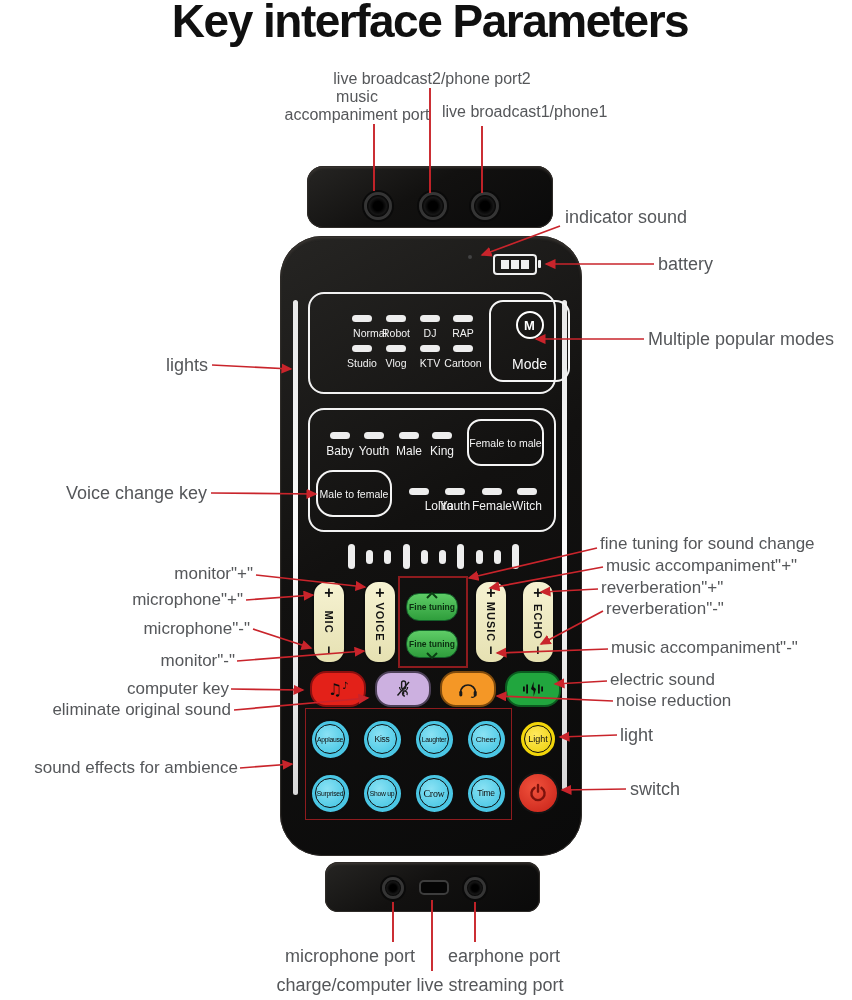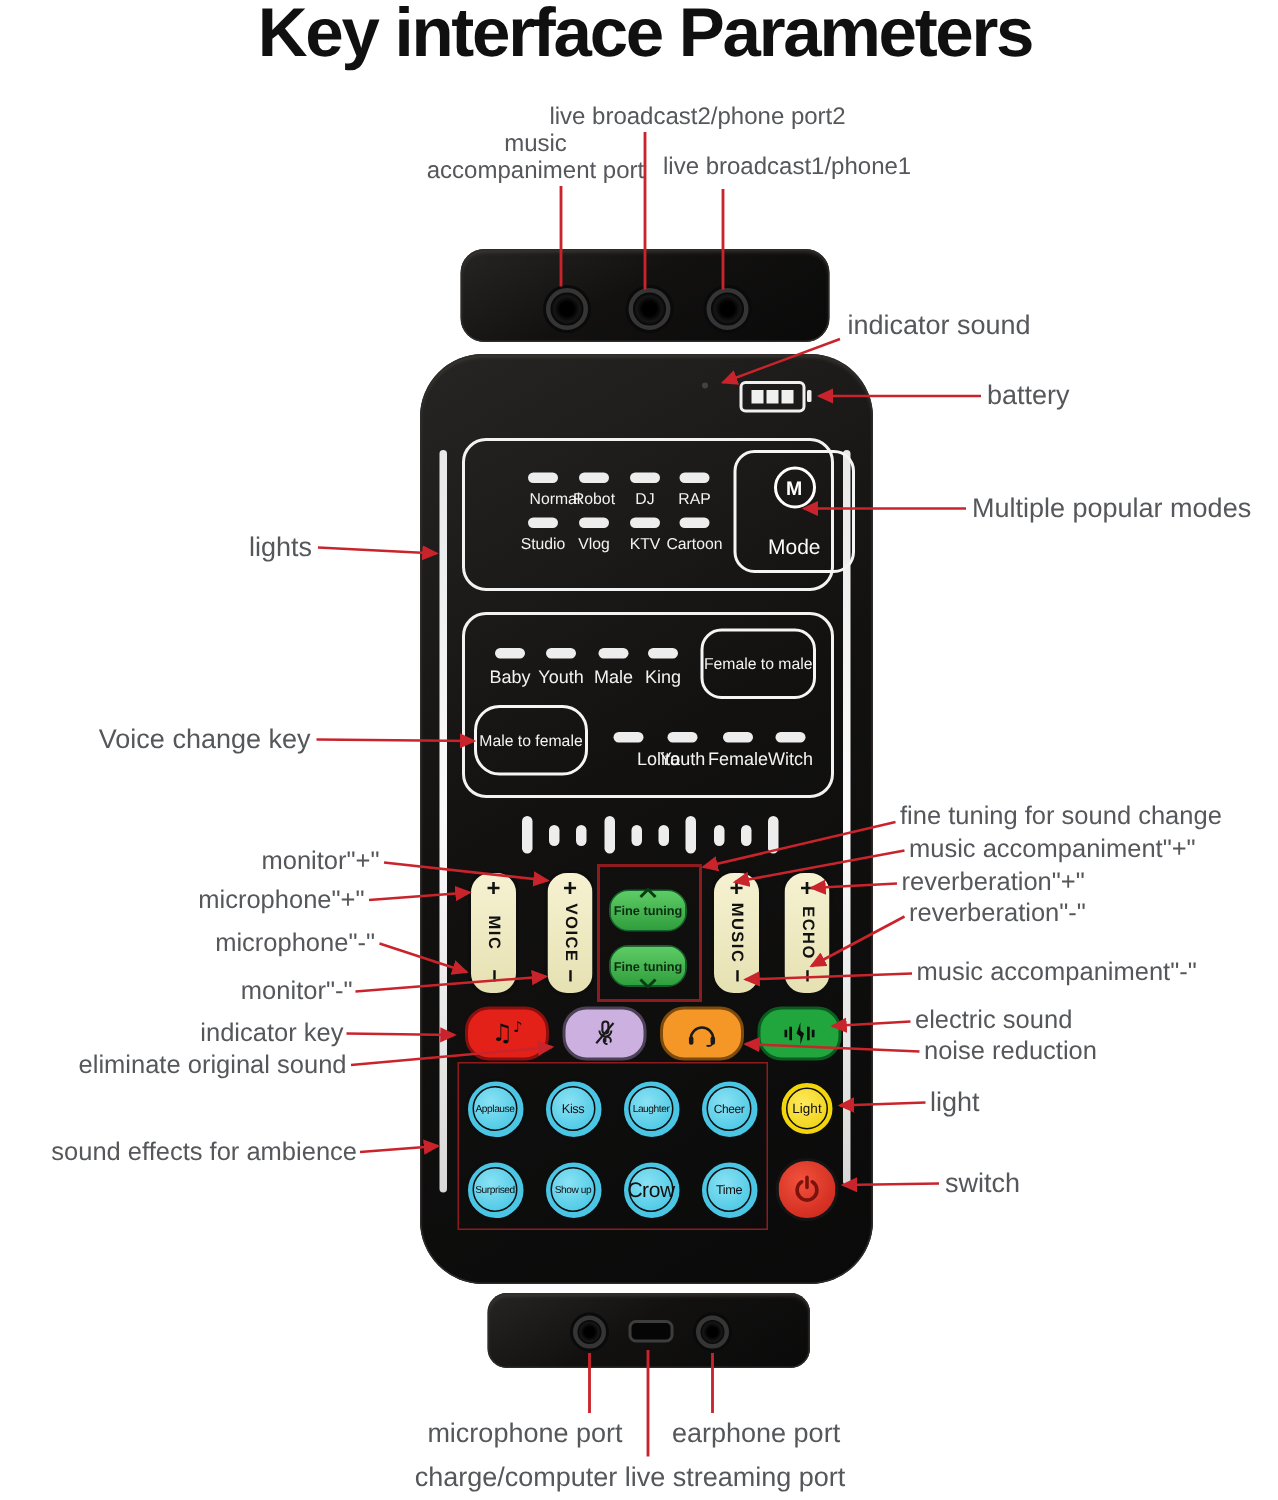--- a/index.html
+++ b/index.html
@@ -78,21 +78,21 @@
              display:flex;align-items:center;justify-content:center;}
   svg.overlay{position:absolute;left:0;top:0;z-index:5;pointer-events:none;}
 </style>
 </head>
 <body>
 
 <div id="canvas">
 
   <div id="title">Key interface Parameters</div>
 
-  <div class="lbl lbl-c small" style="left:432px;top:79px;margin-left:33px;">live broadcast2/phone port2</div>
+  <div class="lbl lbl-c small" style="left:432px;top:79px;">live broadcast2/phone port2</div>
   <div class="lbl lbl-c small pre" style="left:357px;top:106px;">music
 accompaniment port</div>
   <div class="lbl lbl-l small" style="left:442px;top:112px;">live broadcast1/phone1</div>
 
   <div id="top-device" class="devbody">
     <div class="jack" style="left:57px;top:26px;"></div>
     <div class="jack" style="left:112px;top:26px;"></div>
     <div class="jack" style="left:164px;top:26px;"></div>
   </div>
 
@@ -235,21 +235,21 @@
   <div class="fx" style="left:465.5px;top:718.5px;">
       <span class="in" style="font-size:8px;">Cheer</span>
     </div>
   <div class="fx" style="left:309.5px;top:772.5px;">
       <span class="in">Surprised</span>
     </div>
   <div class="fx" style="left:361.5px;top:772.5px;">
       <span class="in">Show up</span>
     </div>
   <div class="fx" style="left:413.5px;top:772.5px;">
-      <span class="in" style="font-size:14px;">Crow</span>
+      <span class="in" style="font-size:10px;font-family:Liberation Serif, serif;">Crow</span>
     </div>
   <div class="fx" style="left:465.5px;top:772.5px;">
       <span class="in" style="font-size:8.5px;">Time</span>
     </div>
 
   <div id="light-btn">
       <span class="in">Light</span>
     </div>
   <div id="power-btn">
     <svg width="22" height="22" viewBox="0 0 24 24">
@@ -272,21 +272,21 @@
 
   <div class="lbl lbl-l big" style="left:565px;top:217px;">indicator sound</div>
   <div class="lbl lbl-l big" style="left:658px;top:264px;">battery</div>
   <div class="lbl lbl-l big" style="left:648px;top:339px;">Multiple popular modes</div>
   <div class="lbl lbl-r big" style="right:644px;top:365px;">lights</div>
   <div class="lbl lbl-r big" style="right:645px;top:493px;">Voice change key</div>
   <div class="lbl lbl-r" style="right:599px;top:574px;">monitor"+"</div>
   <div class="lbl lbl-r" style="right:609px;top:600px;">microphone"+"</div>
   <div class="lbl lbl-r" style="right:602px;top:629px;">microphone"-"</div>
   <div class="lbl lbl-r" style="right:617px;top:661px;">monitor"-"</div>
-  <div class="lbl lbl-r" style="right:623px;top:689px;">indicator key</div>
+  <div class="lbl lbl-r" style="right:623px;top:689px;">computer key</div>
   <div class="lbl lbl-r" style="right:614px;top:768px;">sound effects for ambience</div>
   <div class="lbl lbl-r" style="right:621px;top:710px;">eliminate original sound</div>
   <div class="lbl lbl-l" style="left:600px;top:544px;">fine tuning for sound change</div>
   <div class="lbl lbl-l" style="left:606px;top:566px;">music accompaniment"+"</div>
   <div class="lbl lbl-l" style="left:601px;top:588px;">reverberation"+"</div>
   <div class="lbl lbl-l" style="left:606px;top:609px;">reverberation"-"</div>
   <div class="lbl lbl-l" style="left:611px;top:648px;">music accompaniment"-"</div>
   <div class="lbl lbl-l" style="left:610px;top:680px;">electric sound</div>
   <div class="lbl lbl-l" style="left:616px;top:701px;">noise reduction</div>
   <div class="lbl lbl-l big" style="left:620px;top:735px;">light</div>

